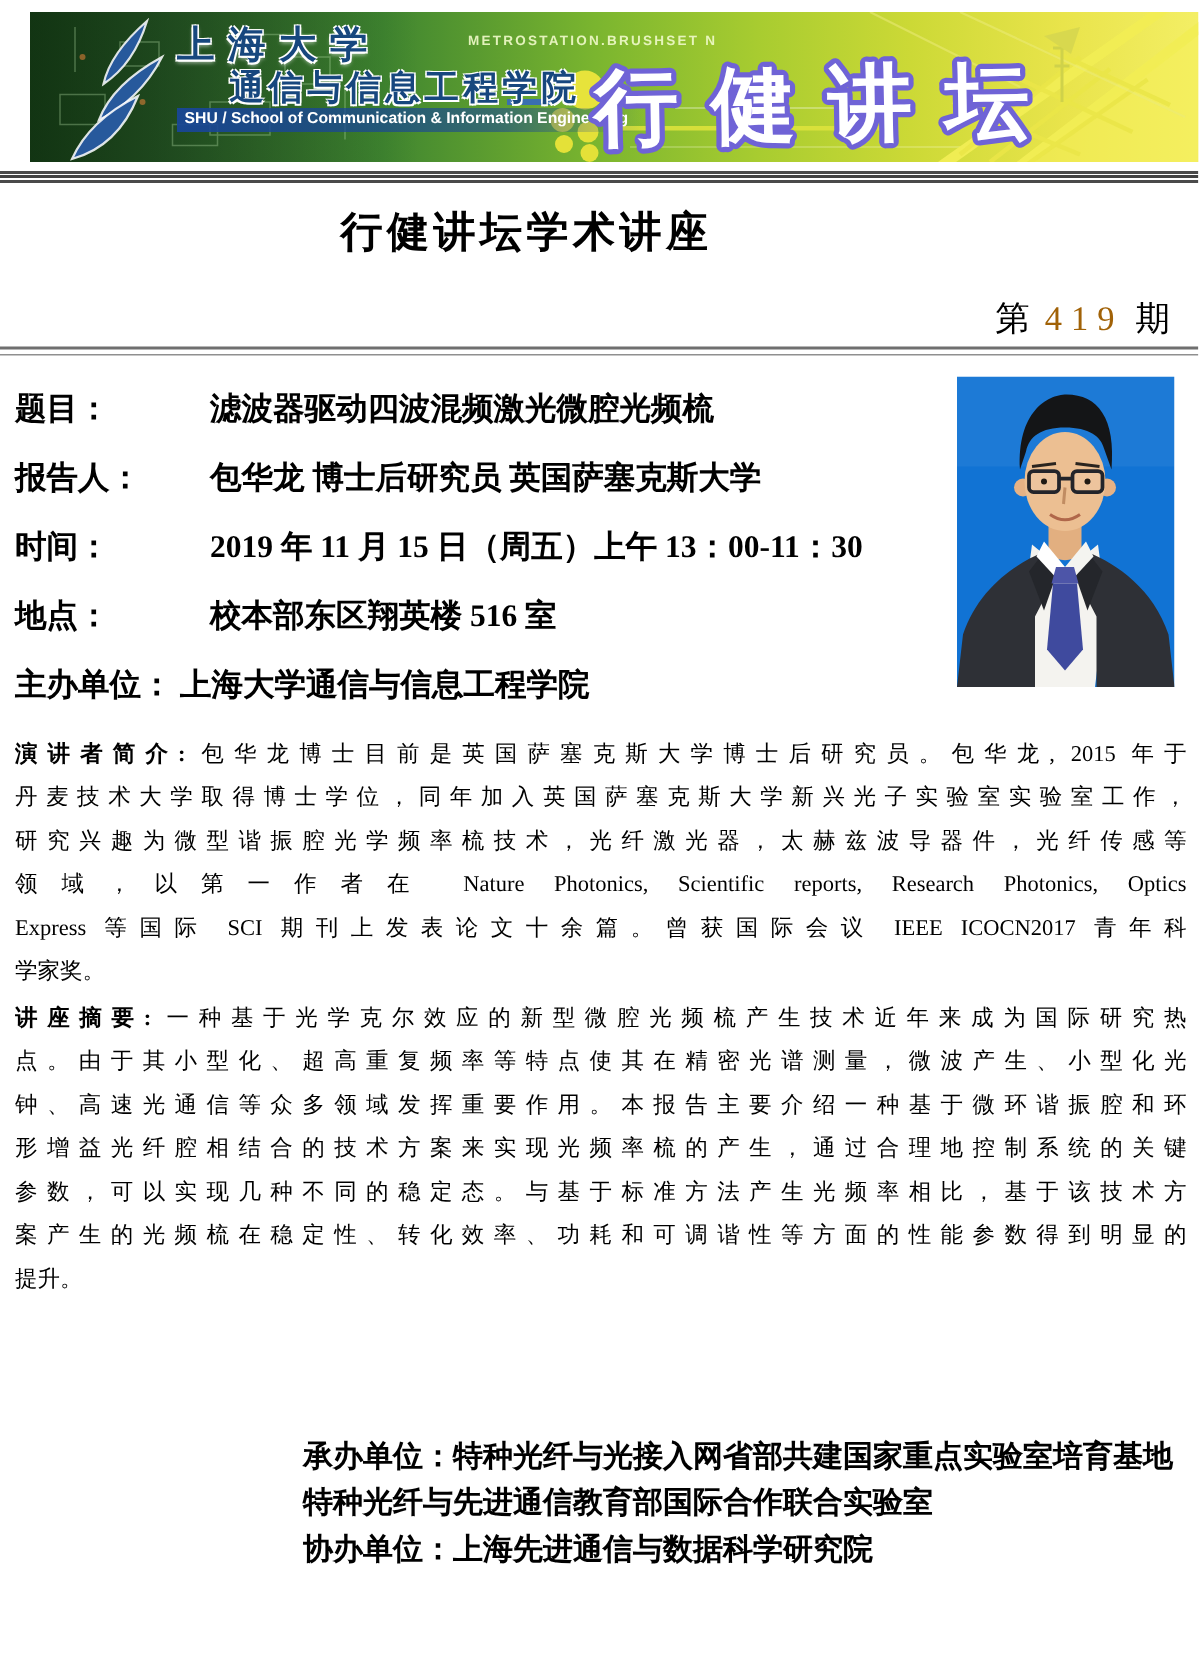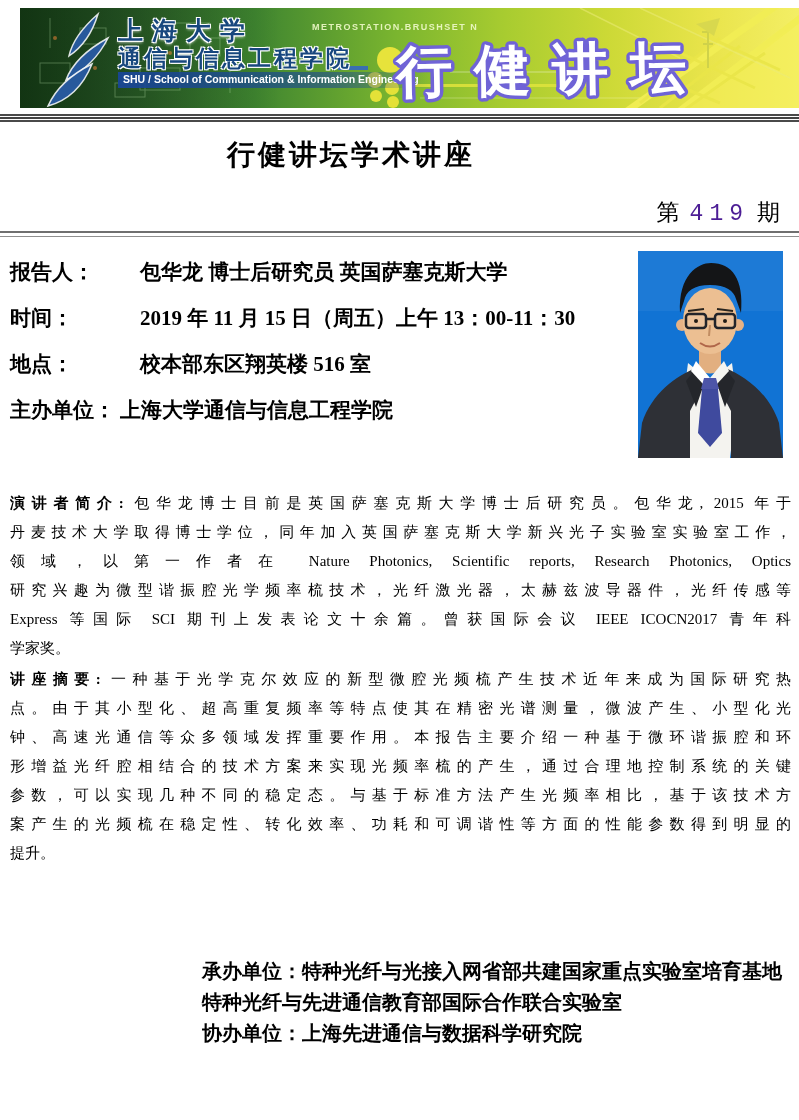--- a/index.html
+++ b/index.html
@@ -7,40 +7,40 @@
         font-family:"Liberation Serif","DejaVu Serif",serif;color:#000;}
 
   
   .banner{position:absolute;left:20px;top:8px;width:783px;height:100px;overflow:hidden;}
   .banner svg.bg{position:absolute;left:0;top:0;}
   .logo{position:absolute;left:16px;top:4px;width:92px;height:96px;}
   .univ{position:absolute;left:98px;top:10px;line-height:1;}
   .univ .cn1{font-size:25px;font-weight:bold;letter-spacing:9px;color:#17477e;
       text-shadow:-1px -1px 0 #fff,1px -1px 0 #fff,-1px 1px 0 #fff,1px 1px 0 #fff,0 2px 3px rgba(255,255,255,.7);}
   .univ .cn2{font-size:23px;font-weight:bold;letter-spacing:3px;color:#17477e;margin-top:4px;
-      text-shadow:-1px -1px 0 #fff,1px -1px 0 #fff,-1px 1px 0 #fff,1px 1px 0 #fff;}
+      text-shadow:-1px -1px 0 #fff,1px -1px 0 #fff,-1px 1px 0 #fff,1px 1px 0 #fff;margin-left:35px;}
   .univ .en{display:inline-block;margin-top:0;font-family:"Liberation Sans","DejaVu Sans",sans-serif;
       font-size:10.5px;font-weight:bold;color:#fff;white-space:nowrap;padding:2px 10px 3px 5px;
       background:linear-gradient(90deg,rgba(25,70,150,.95) 0%,rgba(25,70,150,.55) 70%,rgba(25,70,150,0) 100%);}
   .metro{position:absolute;left:292px;top:14px;font-family:"Liberation Sans","DejaVu Sans",sans-serif;
       font-size:9px;font-weight:bold;letter-spacing:1.5px;color:rgba(238,248,200,.92);}
   .forum{position:absolute;left:348px;top:16px;width:430px;height:84px;}
 
   
   .thick-rule{position:absolute;left:0;top:114px;width:799px;height:8px;
       background:linear-gradient(to bottom,#4a4a4a 0,#4a4a4a 2px,#ffffff 2px,#ffffff 3px,
                  #424242 3px,#424242 5px,#ffffff 5px,#ffffff 6px,#4a4a4a 6px,#4a4a4a 8px);}
   .double-rule{position:absolute;left:0;top:231px;width:799px;height:3px;
       border-top:2px solid #6f6f6f;border-bottom:1px solid #8f8f8f;box-sizing:content-box;}
 
   
   .main-title{position:absolute;left:0;top:136px;width:702px;text-align:center;
       font-size:28px;font-weight:bold;letter-spacing:3px;}
   .issue{position:absolute;top:197px;right:17px;font-size:23px;letter-spacing:2px;}
-  .issue .num{color:#4c1d95;letter-spacing:6px;margin:0 8px;font-family:Liberation Mono, monospace;}
+  .issue .num{color:#a16207;letter-spacing:6px;margin:0 8px;}
 
   
   .info{position:absolute;left:10px;top:249px;width:625px;font-size:21px;font-weight:bold;}
   .info-row{height:46px;line-height:46px;white-space:nowrap;}
   .info-row .label{display:inline-block;width:130px;}
   .info-row.no-tab .label{width:auto;margin-right:5px;text-align:center;}
 
   
   .photo{position:absolute;left:638px;top:251px;width:145px;height:207px;}
 
@@ -164,20 +164,23 @@
   <div class="thick-rule"></div>
 
   <div class="main-title">行健讲坛学术讲座</div>
 
   <div class="issue"><span>第</span><span class="num">419</span><span>期</span></div>
 
   <div class="double-rule"></div>
 
   <div class="info">
     <div class="info-row">
+      <span class="label">题目：</span><span>滤波器驱动四波混频激光微腔光频梳</span>
+    </div>
+    <div class="info-row">
       <span class="label">报告人：</span><span>包华龙 博士后研究员  英国萨塞克斯大学</span>
     </div>
     <div class="info-row">
       <span class="label">时间：</span><span>2019 年 11 月 15 日（周五）上午 13：00-11：30</span>
     </div>
     <div class="info-row">
       <span class="label">地点：</span><span>校本部东区翔英楼 516 室</span>
     </div>
     <div class="info-row no-tab">
       <span class="label">主办单位：</span><span>上海大学通信与信息工程学院</span>
@@ -219,22 +222,22 @@
       <circle cx="58" cy="70" r="2" fill="#201a14"></circle>
       <circle cx="87" cy="70" r="2" fill="#201a14"></circle>
       <line x1="72" y1="74" x2="71" y2="85" stroke="rgba(150,90,50,0.5)" stroke-width="2"></line>
       <path d="M62,92 Q72,99 82,92" stroke="#b0674a" stroke-width="2" fill="none"></path>
     </svg>
   </div>
 
   <div class="para intro">
     <div class="pline"><span class="plabel">演讲者简介:</span> <span>包华龙博士目前是英国萨塞克斯大学博士后研究员。包华龙, 2015 年于</span></div>
     <div class="pline">丹麦技术大学取得博士学位，同年加入英国萨塞克斯大学新兴光子实验室实验室工作，</div>
+    <div class="pline">研究兴趣为微型谐振腔光学频率梳技术，光纤激光器，太赫兹波导器件，光纤传感等</div>
     <div class="pline">领域，以第一作者在 Nature Photonics, Scientific reports, Research Photonics, Optics</div>
-    <div class="pline">研究兴趣为微型谐振腔光学频率梳技术，光纤激光器，太赫兹波导器件，光纤传感等</div>
     <div class="pline">Express 等国际 SCI 期刊上发表论文十余篇。曾获国际会议 IEEE ICOCN2017 青年科</div>
     <div class="pline short">学家奖。</div>
   </div>
 
   <div class="para abstract">
     <div class="pline"><span class="plabel">讲座摘要:</span> <span>一种基于光学克尔效应的新型微腔光频梳产生技术近年来成为国际研究热</span></div>
     <div class="pline">点。由于其小型化、超高重复频率等特点使其在精密光谱测量，微波产生、小型化光</div>
     <div class="pline">钟、高速光通信等众多领域发挥重要作用。本报告主要介绍一种基于微环谐振腔和环</div>
     <div class="pline">形增益光纤腔相结合的技术方案来实现光频率梳的产生，通过合理地控制系统的关键</div>
     <div class="pline">参数，可以实现几种不同的稳定态。与基于标准方法产生光频率相比，基于该技术方</div>

